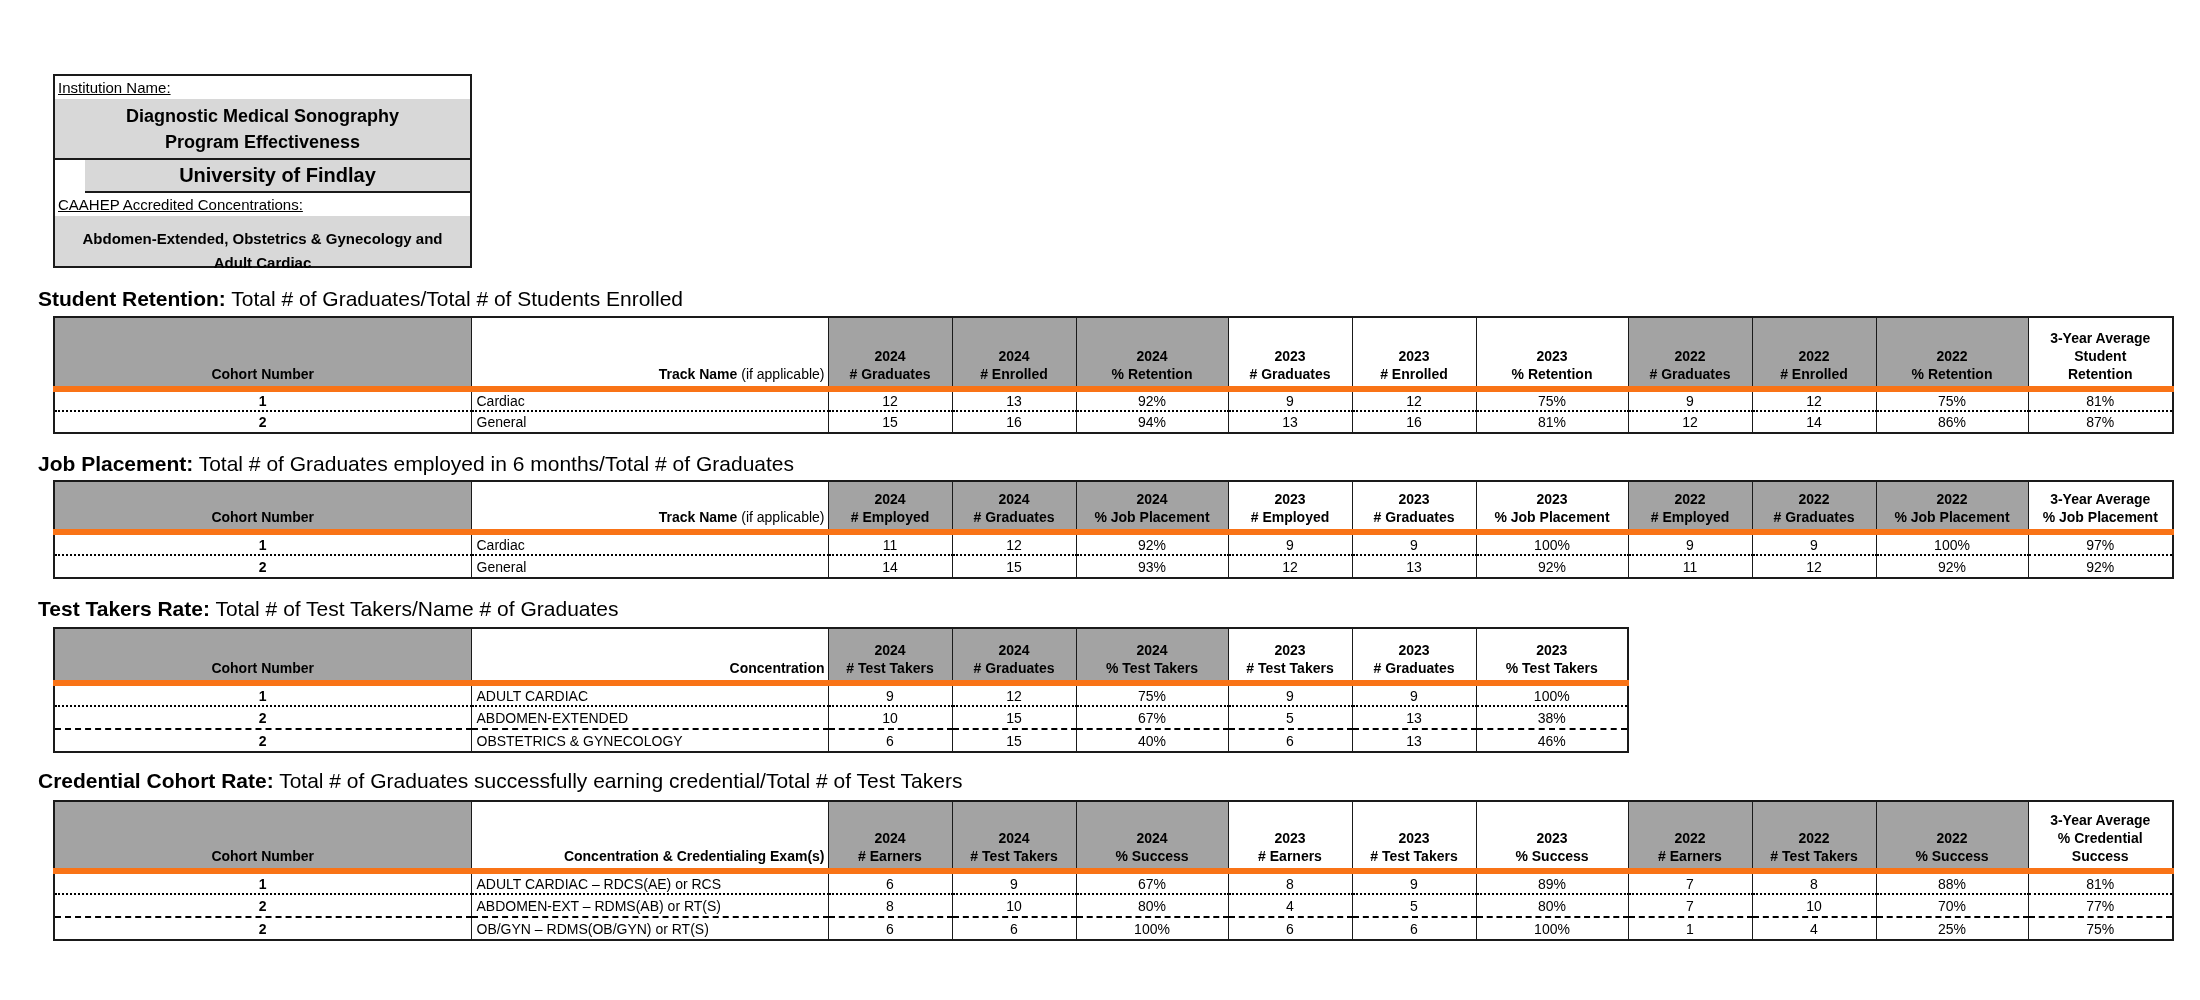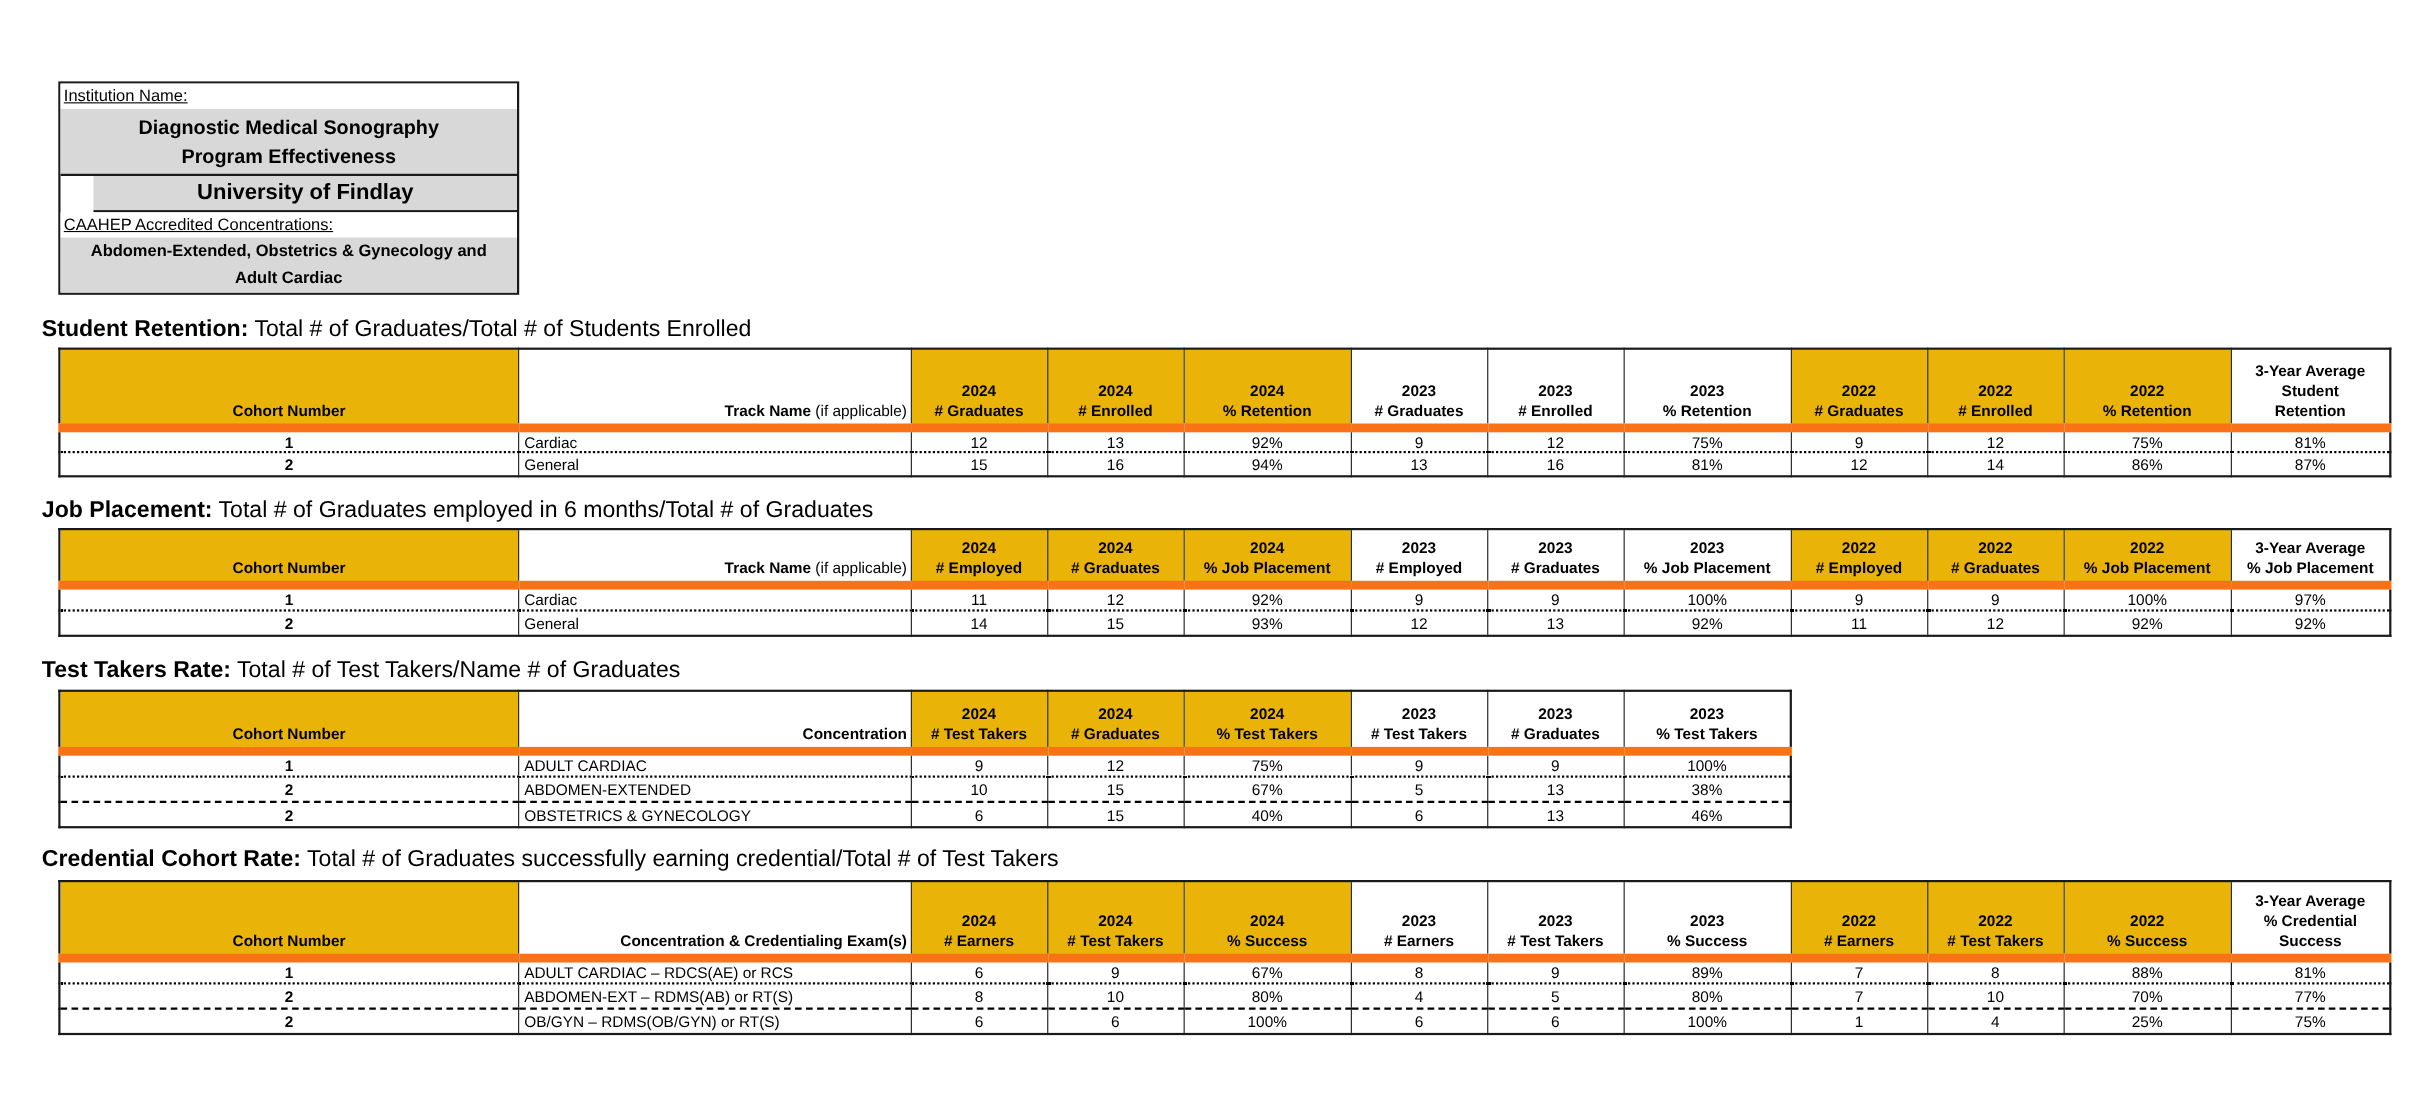--- a/index.html
+++ b/index.html
@@ -6,36 +6,36 @@
   html,body { margin:0; padding:0; background:#ffffff; }
   body { font-family:"Liberation Sans", sans-serif; color:#000; }
   .sheet { position:relative; width:2200px; height:1000px; background:#ffffff; overflow:hidden; }
 
   
   .info-box { position:absolute; left:53px; top:74px; width:419px; border:2px solid #1a1a1a; background:#fff; }
   .ib-row { white-space:pre-line; }
   .ib-title { height:61px; background:#d8d8d8; border-bottom:2px solid #1a1a1a; font-weight:bold; font-size:18px; text-align:center; line-height:26px; padding-top:4px; }
   .ib-label { height:23px; font-size:15px; text-decoration:underline; padding:3px 0 0 3px; background:#fff; }
   .ib-inst { height:33px; background:#d8d8d8; border-bottom:2px solid #1a1a1a; font-weight:bold; font-size:20px; text-align:center; padding-top:4px;margin-left:30px; }
-  .ib-conc { height:50px; background:#d8d8d8; font-weight:bold; font-size:15px; text-align:center; line-height:24px; padding-top:1px; }
+  .ib-conc { height:50px; background:#d8d8d8; font-weight:bold; font-size:15px; text-align:center; line-height:24px; padding-top:11px; }
 
   
   .sec { position:absolute; left:38px; font-size:21px; white-space:nowrap; }
   .sec .tb { font-weight:bold; }
 
   
   table.grid { position:absolute; left:53px; border-collapse:collapse; table-layout:fixed; border:2px solid #1a1a1a; background:#fff; }
   .grid th, .grid td { border-left:1px solid #1a1a1a; overflow:hidden; font-size:14px; padding:0; }
-  .grid thead th { vertical-align:bottom; border-bottom:8px solid #f97316; white-space:pre-line; line-height:18px; font-weight:bold; text-align:center; padding:0 3px 3px 3px; }
+  .grid thead th { vertical-align:bottom; border-bottom:6px solid #f97316; white-space:pre-line; line-height:18px; font-weight:bold; text-align:center; padding:0 3px 3px 3px; }
   .grid thead th.col-second { text-align:right; padding-left:5px; }
   .grid thead th .hn { font-weight:normal; }
   .grid td { text-align:center; vertical-align:middle; }
   .grid td.left { text-align:left; padding-left:5px; }
   .grid td.cohort { font-weight:bold; }
-  .shaded { background:#eab308; }
+  .shaded { background:#a3a3a3; }
   tr.sep1 td { border-top:2px dotted #000; }
   tr.sep2 td { border-top:2px dashed #000; }
   td.solid-top { border-top:2px solid #1a1a1a; }
 
   .t0 thead th { height:72px; } .t0 tbody td { height:22px; }
   .t1 thead th { height:51px; } .t1 tbody td { height:23px; }
   .t2 thead th { height:55px; } .t2 tbody td { height:23px; }
   .t3 thead th { height:70px; } .t3 tbody td { height:23px; }
 </style>
 </head>

